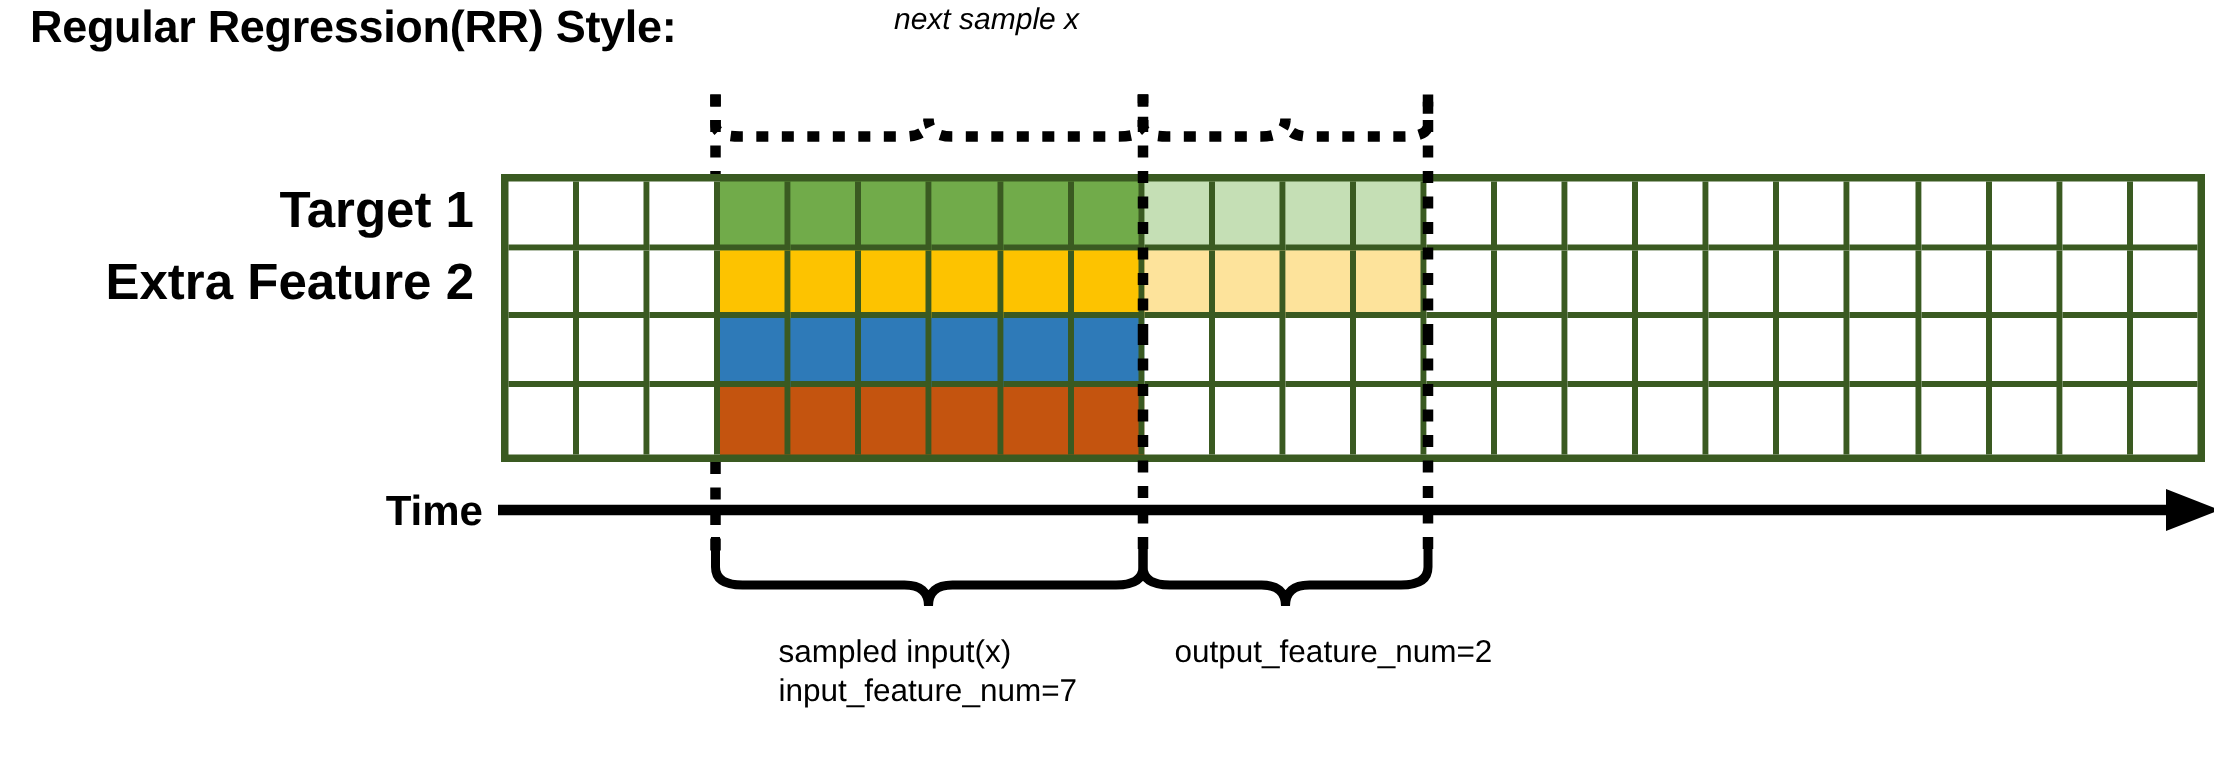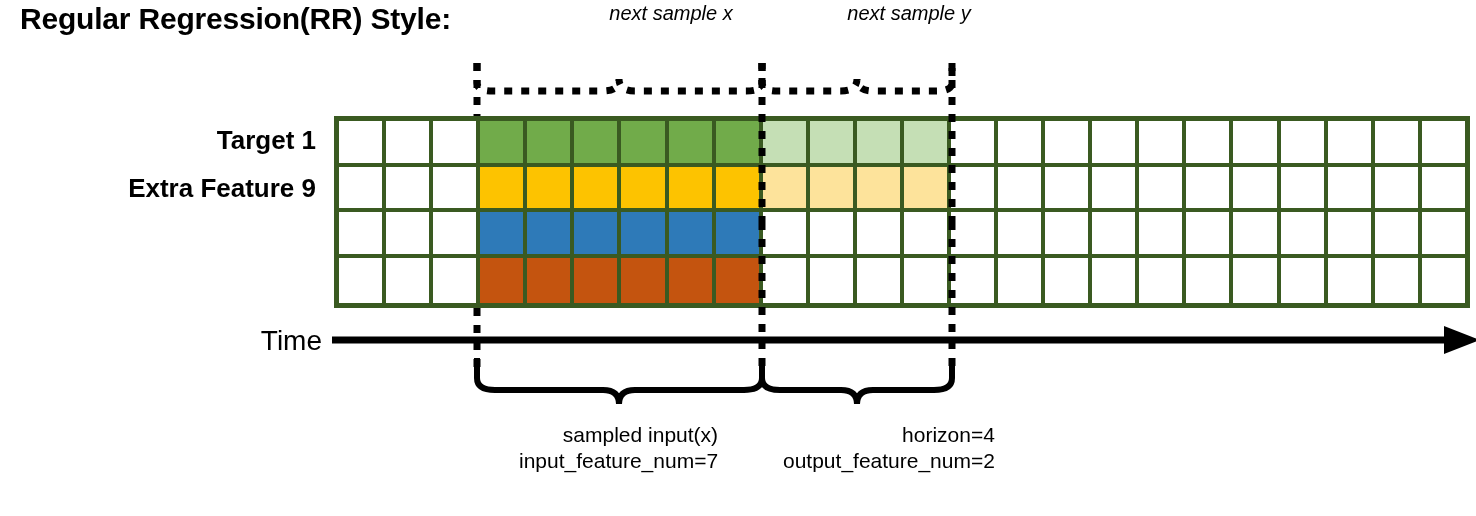--- a/index.html
+++ b/index.html
@@ -12,30 +12,30 @@
 
   .title{
     position:absolute;left:8px;top:2px;
     font-size:30px;font-weight:700;letter-spacing:-0.2px;
     white-space:nowrap;
   }
 
   
   .annot{
     position:absolute;font-size:20px;font-style:italic;font-weight:500;
-    white-space:nowrap;text-align:center;
+    white-space:nowrap;text-align:left;
   }
   #annot-x{left:584px;top:2px;width:150px;}
   #annot-y{left:822px;top:2px;width:150px;}
 
   
   .rowlabels{position:absolute;left:0px;top:116px;width:312px;}
   .rowlabel{
     height:48px;line-height:48px;text-align:right;
-    font-size:26px;font-weight:700;white-space:nowrap;
+    font-size:34px;font-weight:700;white-space:nowrap;
     padding-right:8px;box-sizing:border-box;
   }
 
   
   #grid{
     position:absolute;left:322px;top:116px;
     border:5px solid #3a5a21;
     box-sizing:border-box;
     background:#3a5a21;
     display:flex;flex-direction:column;
@@ -54,49 +54,48 @@
   .c-green-l{background:#c5dfb5;}
   .c-yellow{background:#fdc300;}
   .c-yellow-l{background:#fde39b;}
   .c-blue{background:#2e7ab8;}
   .c-orange{background:#c4540f;}
   .c-white{background:#ffffff;}
 
   
   #time-label{
     position:absolute;left:170px;top:325px;width:140px;
-    text-align:right;font-size:28px;font-weight:400;
+    text-align:right;font-size:28px;font-weight:700;
   }
   #time-axis{position:absolute;left:320px;top:320px;width:1150px;height:40px;}
 
   
   .svg-overlay{position:absolute;left:0;top:0;width:1476px;height:516px;pointer-events:none;}
 
   
   .caption{
     position:absolute;font-size:21px;font-weight:400;line-height:26px;
     white-space:nowrap;
   }
   #cap-x{left:507px;top:422px;}
   #cap-y{left:771px;top:422px;}
-  .caption div{white-space:nowrap;text-align:right;}
+  .caption div{white-space:nowrap;}
 </style>
 </head>
 <body>
 
 <div id="stage">
 
   <div class="title">Regular Regression(RR) Style:</div>
 
   <div class="annot" id="annot-x">next sample x</div>
-  <div class="annot" id="annot-y">next sample y</div>
 
   <div class="rowlabels">
     <div class="rowlabel">Target 1</div>
-    <div class="rowlabel">Extra Feature 9</div>
+    <div class="rowlabel">Extra Feature 2</div>
   </div>
 
   <div id="grid">
       <div class="grow">
         <div class="gcell c-white"></div>
         <div class="gcell c-white"></div>
         <div class="gcell c-white"></div>
         <div class="gcell c-green"></div>
         <div class="gcell c-green"></div>
         <div class="gcell c-green"></div>
@@ -225,17 +224,16 @@
 
     <path fill="none" stroke="#000" stroke-width="6" stroke-linecap="butt" d="M750,358 L750,378 Q750,390 768,390 L829,390 Q845,390 845,404 Q845,390 861,390 L922,390 Q940,390 940,378 L940,358"></path>
   </svg>
 
   <div class="caption" id="cap-x">
     <div>sampled input(x)</div>
     <div>input_feature_num=7</div>
   </div>
 
   <div class="caption" id="cap-y">
-    <div>horizon=4</div>
     <div>output_feature_num=2</div>
   </div>
 
 </div>
 
 </body></html>

